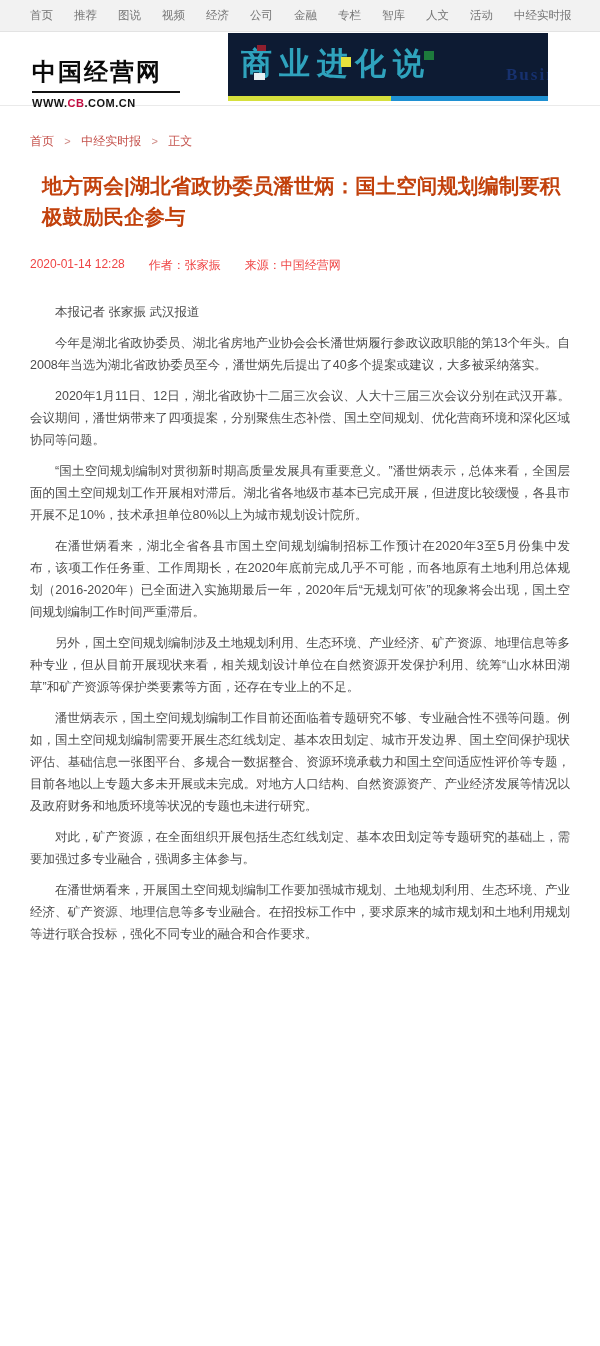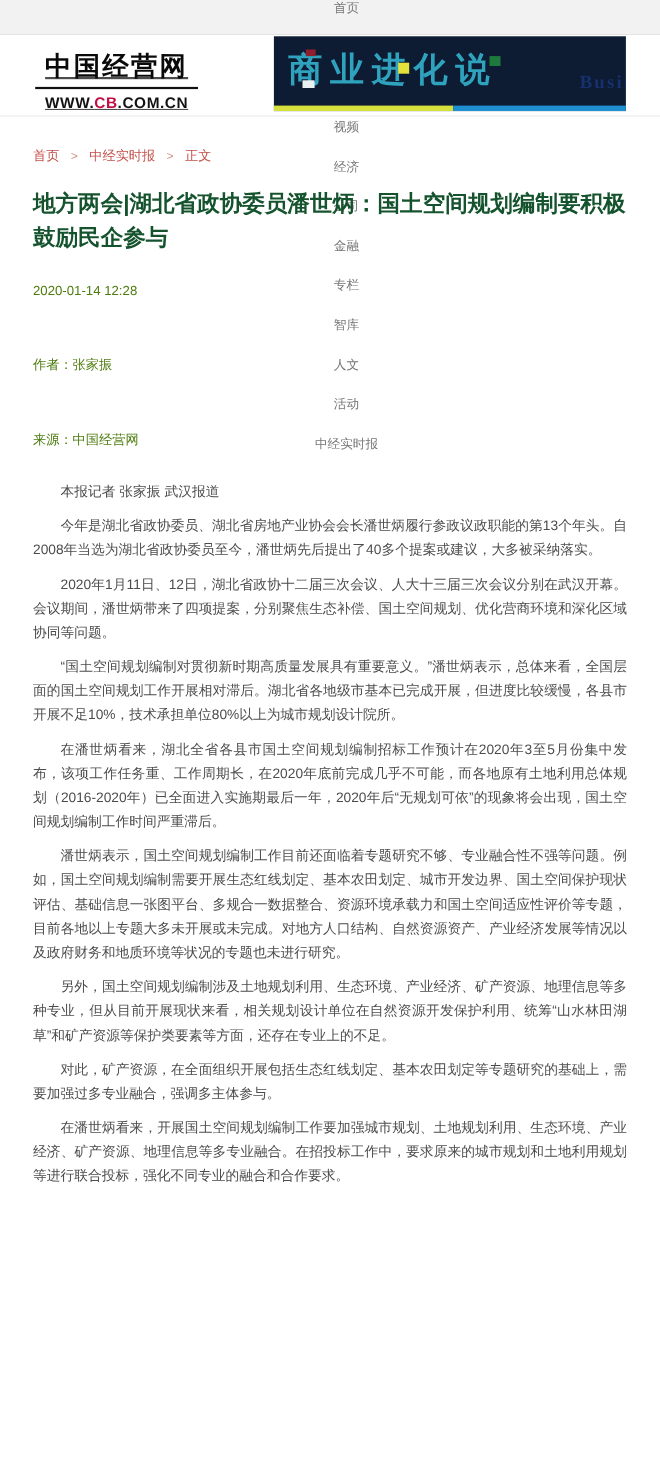--- a/index.html
+++ b/index.html
@@ -1,15 +1,15 @@
 <!DOCTYPE html>
 <html><head>
 <meta charset="utf-8">
 <style>
-  * { box-sizing: border-box; flex-direction: column; }
+  * { box-sizing: border-box; }
   html, body { margin: 0; padding: 0; }
   body {
     width: 600px;
     min-height: 1346px;
     background: #ffffff;
     font-family: "Liberation Sans", sans-serif;
     color: #4c4c4c;
   }
 
   
@@ -30,54 +30,51 @@
   
   .header {
     height: 74px;
     position: relative;
     background: #fff;
     border-bottom: 1px solid #eaeaea;
   }
   .logo {
     position: absolute;
     left: 32px;
-    top: 12px;
+    top: 24px;
     width: 148px;
-    text-align: center;
     cursor: pointer;
-    text-decoration: underline;
   }
   .logo-title {
     font-family: "Liberation Serif", serif;
     font-weight: bold;
     font-size: 24px;
     color: #0a0a0a;
     letter-spacing: 2px;
     border-bottom: 2px solid #111;
     padding-bottom: 3px;
   }
   .logo-url {
     margin-top: 4px;
-    font-size: 14px;
+    font-size: 11px;
     font-weight: bold;
     color: #121212;
     letter-spacing: 0.5px;
   }
   .logo-url .cb { color: #c30d42; }
 
   .banner {
     position: absolute;
     left: 228px;
     top: 1px;
     width: 320px;
     height: 68px;
     background: #0d1b33;
     overflow: hidden;
     cursor: pointer;
-    margin-left: 21px;
   }
   .banner-cn {
     position: absolute;
     left: 13px;
     top: 10px;
     font-size: 31px;
     font-weight: bold;
     color: #2fa3bd;
     letter-spacing: 7px;
     white-space: nowrap;
@@ -107,33 +104,33 @@
 
   .breadcrumb {
     margin-top: 27px;
     font-size: 12px;
     color: #c4504a;
   }
   .breadcrumb .crumb { cursor: pointer; }
   .breadcrumb .sep { color: #cf8a85; margin: 0 7px; font-size: 11px; }
 
   .page-title {
-    margin: 20px 0 0 0;
+    margin: 20px 0 0 12px;
     font-size: 20.5px;
     line-height: 31px;
     font-weight: bold;
-    color: #14532d;
+    color: #c2410c;
   }
 
   .meta {
     margin-top: 25px;
     font-size: 12px;
-    color: #4d7c0f;
+    color: #ef4444;
     display: flex;
-    gap: 52px;
+    gap: 24px;
     white-space: nowrap;
   }
 
   .article-body {
     margin-top: 27px;
     font-size: 12.5px;
     line-height: 22px;
     color: #4c4c4c;
   }
   .article-body p {
@@ -194,20 +191,20 @@
     <span>作者：张家振</span>
     <span>来源：中国经营网</span>
   </div>
 
   <div class="article-body">
     <p>本报记者 张家振 武汉报道</p>
     <p>今年是湖北省政协委员、湖北省房地产业协会会长潘世炳履行参政议政职能的第13个年头。自2008年当选为湖北省政协委员至今，潘世炳先后提出了40多个提案或建议，大多被采纳落实。</p>
     <p>2020年1月11日、12日，湖北省政协十二届三次会议、人大十三届三次会议分别在武汉开幕。会议期间，潘世炳带来了四项提案，分别聚焦生态补偿、国土空间规划、优化营商环境和深化区域协同等问题。</p>
     <p>“国土空间规划编制对贯彻新时期高质量发展具有重要意义。”潘世炳表示，总体来看，全国层面的国土空间规划工作开展相对滞后。湖北省各地级市基本已完成开展，但进度比较缓慢，各县市开展不足10%，技术承担单位80%以上为城市规划设计院所。</p>
     <p>在潘世炳看来，湖北全省各县市国土空间规划编制招标工作预计在2020年3至5月份集中发布，该项工作任务重、工作周期长，在2020年底前完成几乎不可能，而各地原有土地利用总体规划（2016-2020年）已全面进入实施期最后一年，2020年后“无规划可依”的现象将会出现，国土空间规划编制工作时间严重滞后。</p>
+    <p>另外，国土空间规划编制涉及土地规划利用、生态环境、产业经济、矿产资源、地理信息等多种专业，但从目前开展现状来看，相关规划设计单位在自然资源开发保护利用、统筹“山水林田湖草”和矿产资源等保护类要素等方面，还存在专业上的不足。</p>
     <p>潘世炳表示，国土空间规划编制工作目前还面临着专题研究不够、专业融合性不强等问题。例如，国土空间规划编制需要开展生态红线划定、基本农田划定、城市开发边界、国土空间保护现状评估、基础信息一张图平台、多规合一数据整合、资源环境承载力和国土空间适应性评价等专题，目前各地以上专题大多未开展或未完成。对地方人口结构、自然资源资产、产业经济发展等情况以及政府财务和地质环境等状况的专题也未进行研究。</p>
-    <p>另外，国土空间规划编制涉及土地规划利用、生态环境、产业经济、矿产资源、地理信息等多种专业，但从目前开展现状来看，相关规划设计单位在自然资源开发保护利用、统筹“山水林田湖草”和矿产资源等保护类要素等方面，还存在专业上的不足。</p>
     <p>对此，矿产资源，在全面组织开展包括生态红线划定、基本农田划定等专题研究的基础上，需要加强过多专业融合，强调多主体参与。</p>
     <p>在潘世炳看来，开展国土空间规划编制工作要加强城市规划、土地规划利用、生态环境、产业经济、矿产资源、地理信息等多专业融合。在招投标工作中，要求原来的城市规划和土地利用规划等进行联合投标，强化不同专业的融合和合作要求。</p>
 
   </div>
 
 </div>
 
 </body></html>

